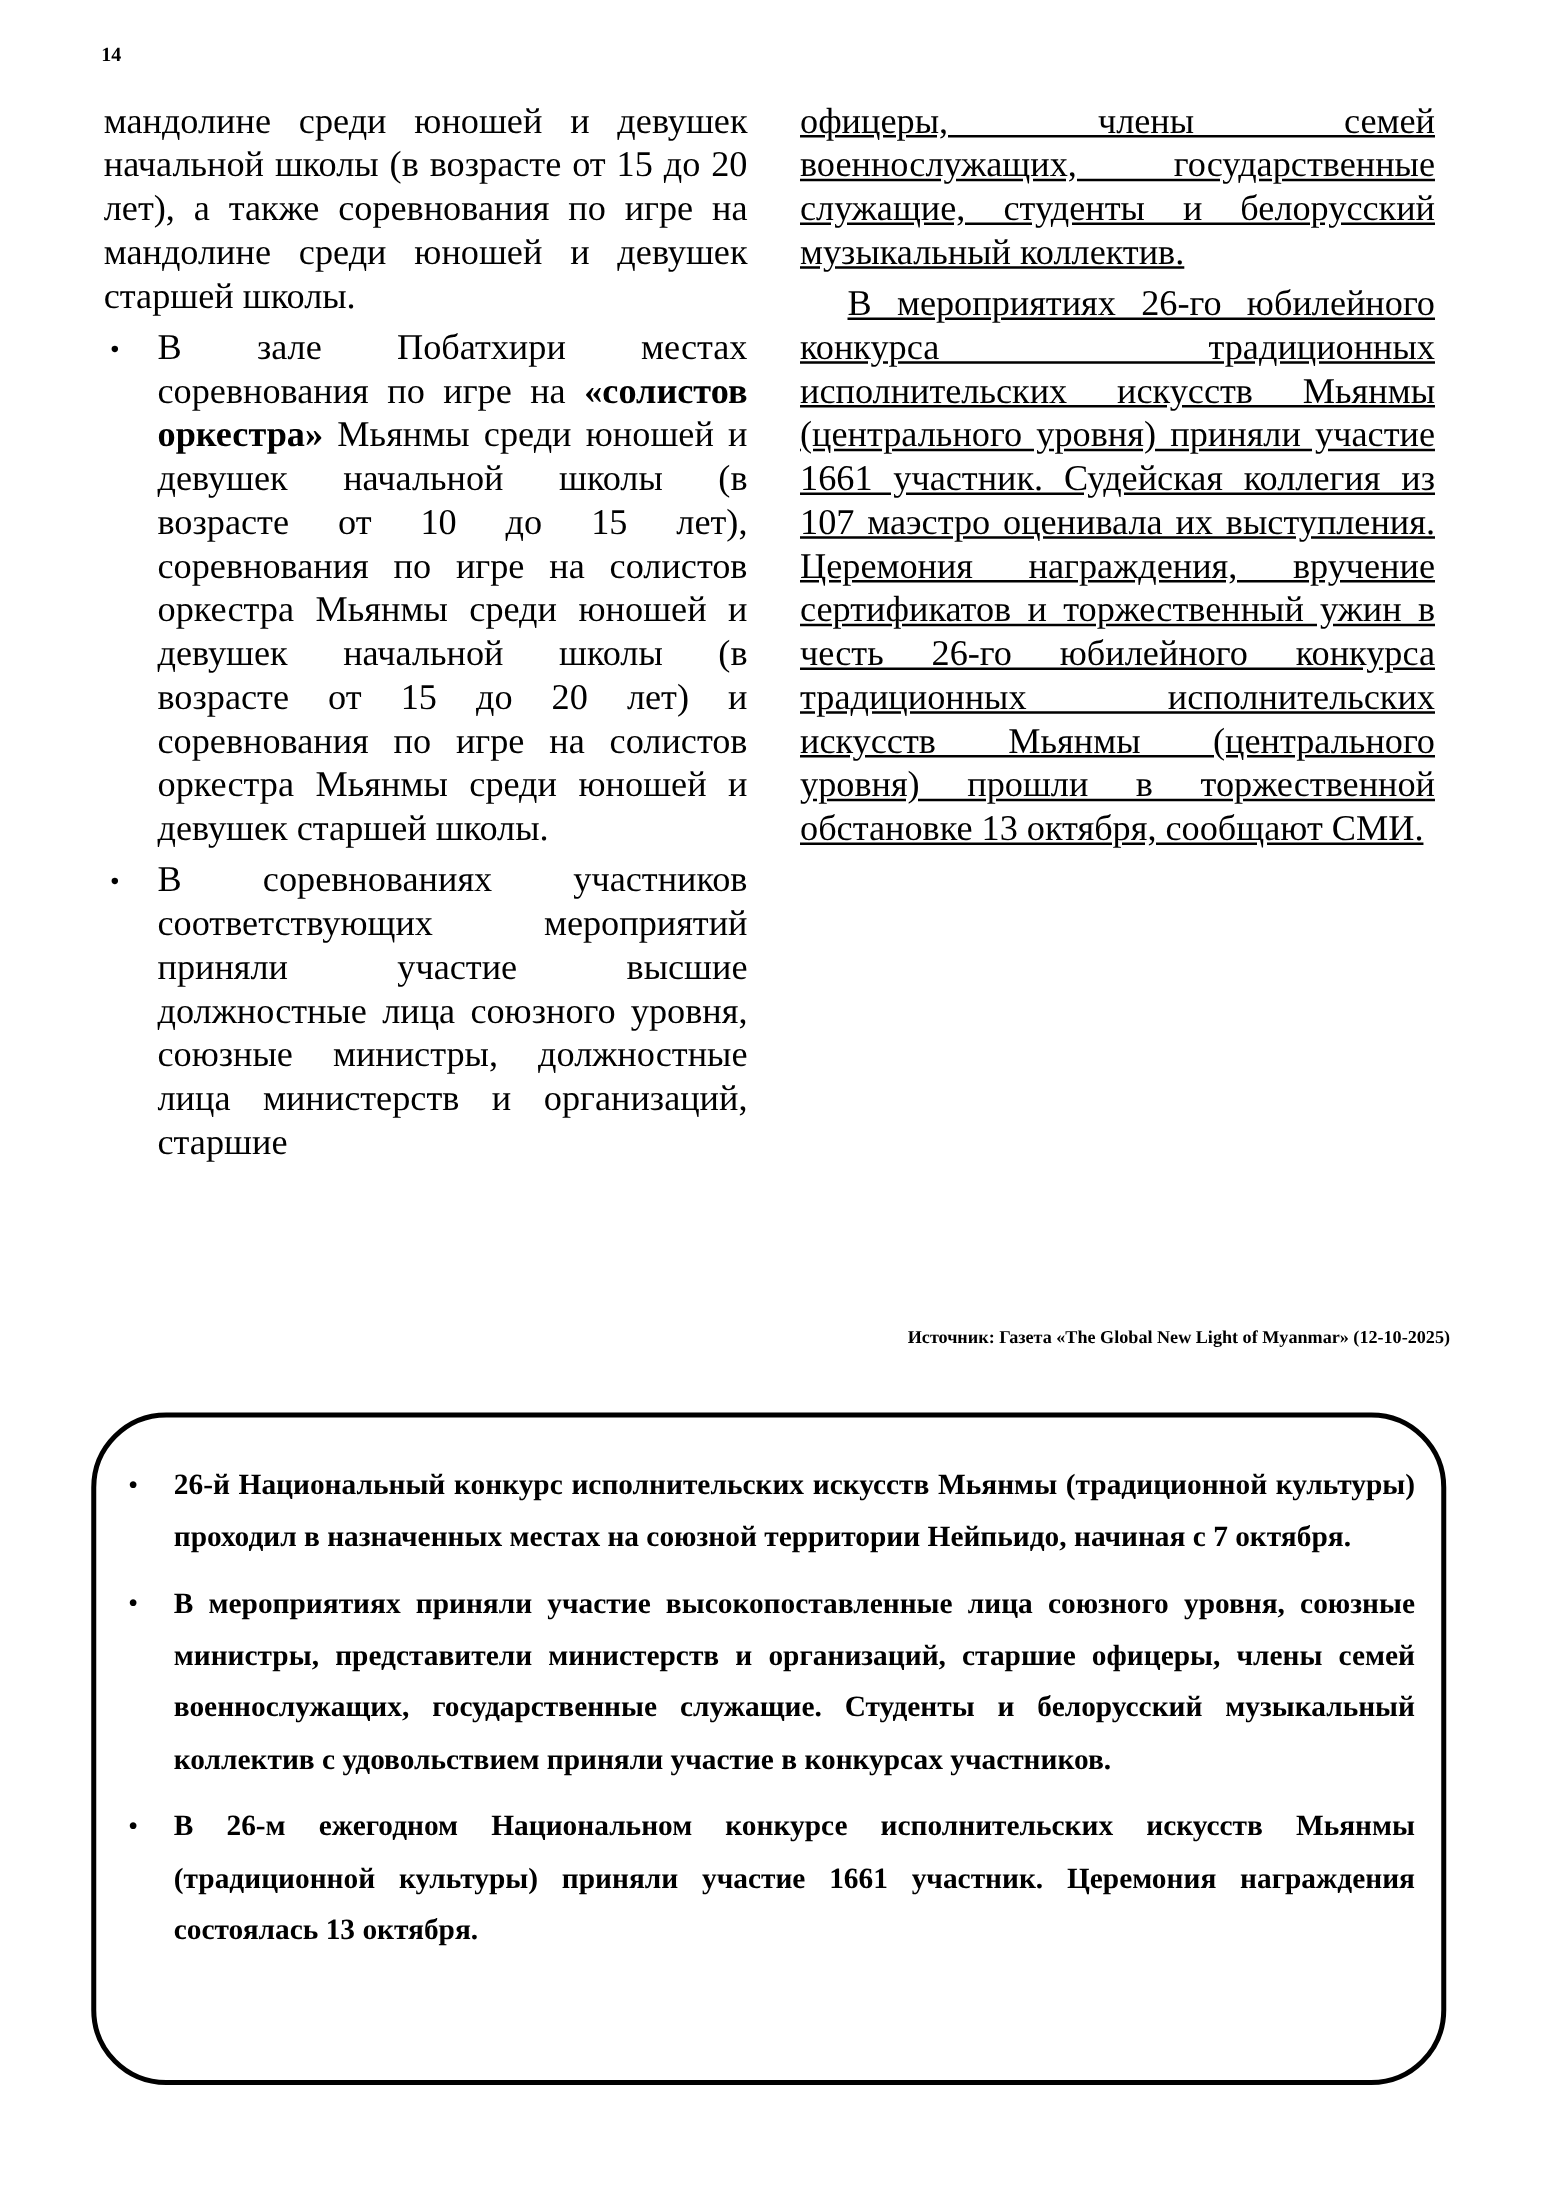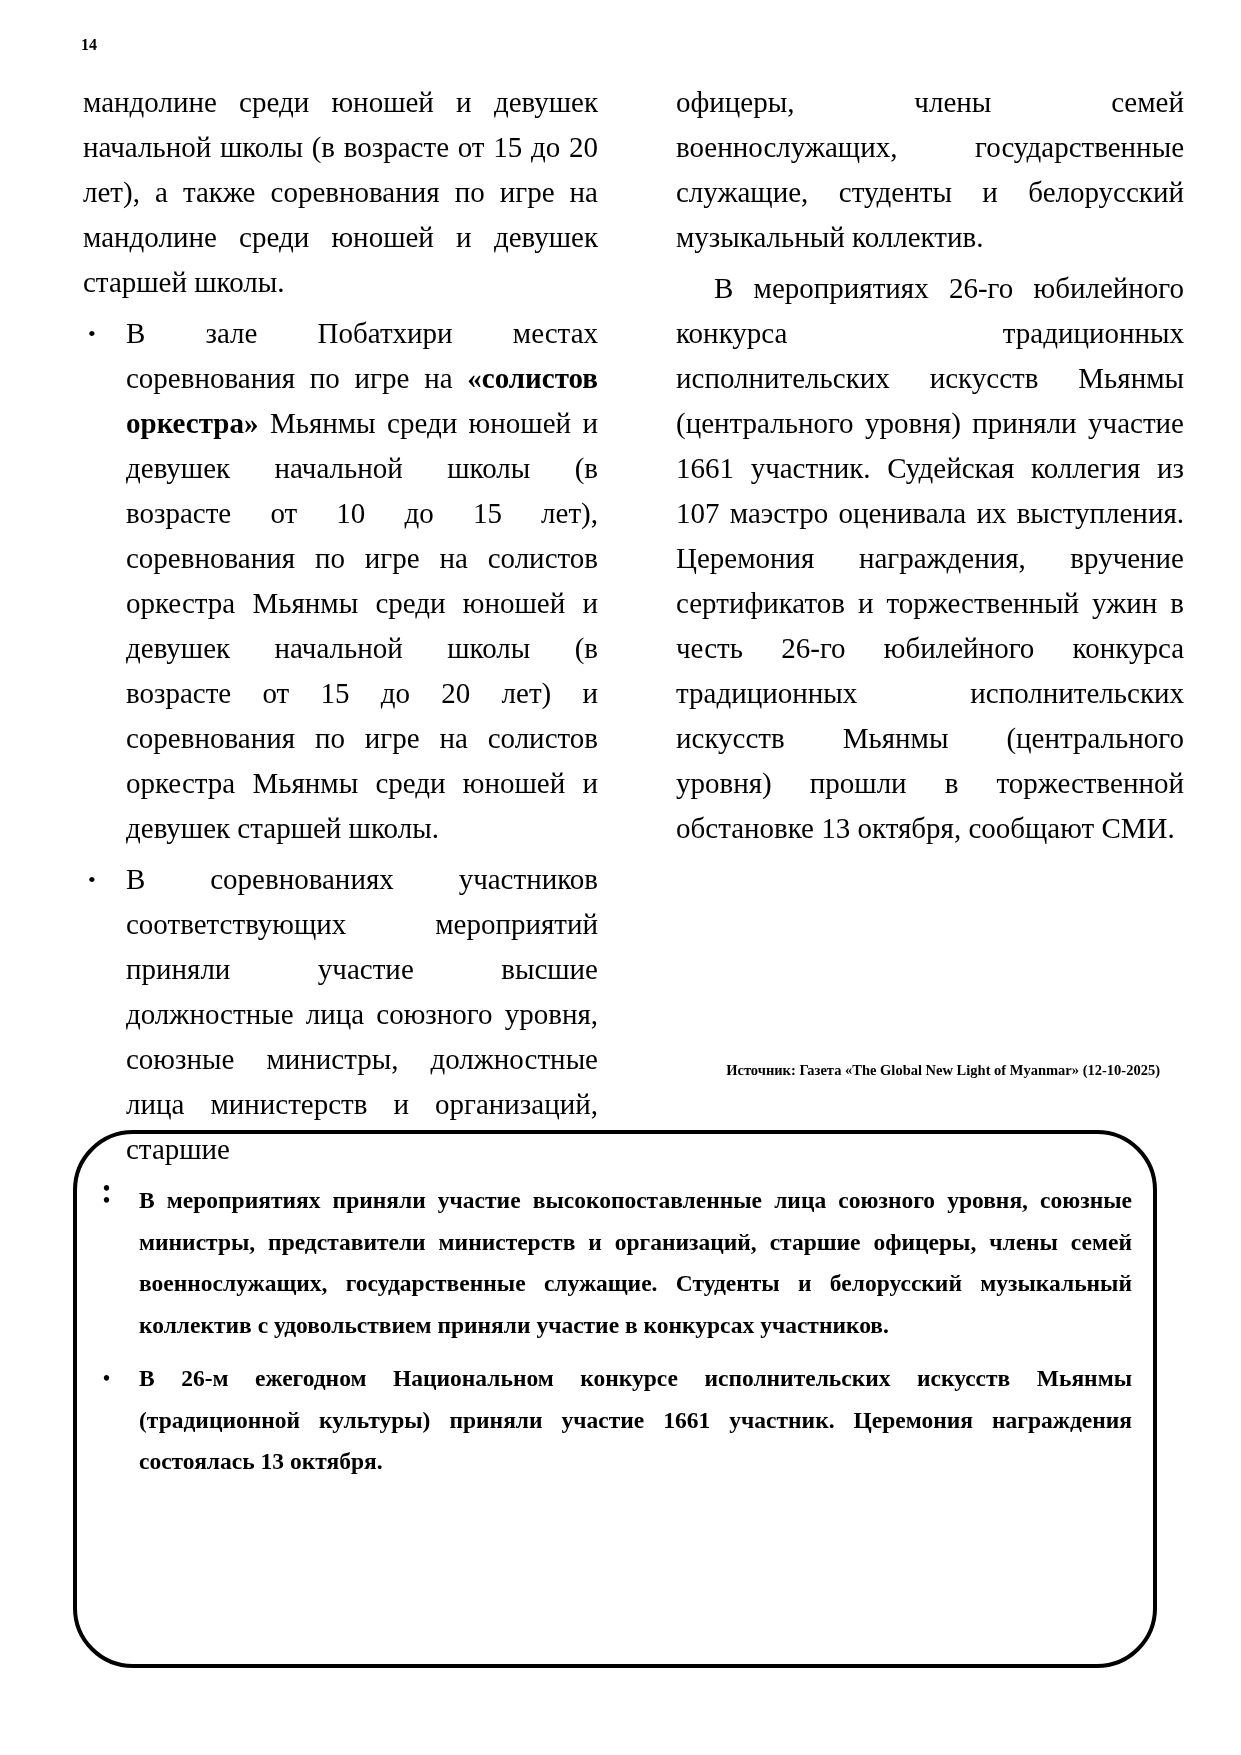--- a/index.html
+++ b/index.html
@@ -1,20 +1,20 @@
 <!DOCTYPE html>
 <html><head>
   <meta charset="utf-8">
   <style>
     html, body { margin: 0; padding: 0; background: #ffffff; }
     body { width: 1241px; height: 1755px; position: relative; overflow: hidden; color: #000; font-family: "Liberation Serif", "DejaVu Serif", serif; }
     .page-number { position: absolute; left: 81px; top: 36px; font-size: 16px; font-weight: bold; }
-    .col { position: absolute; font-size: 29px; line-height: 45px; text-align: justify; }
+    .col { position: absolute; font-size: 29px; line-height: 35px; text-align: justify; }
     .col-left { left: 83px; top: 80px; width: 515px; }
-    .col-right { left: 676px; top: 80px; width: 508px; }
+    .col-right { left: 640px; top: 80px; width: 508px; text-decoration: underline; }
     .col p, .col ul { margin: 0; padding: 0; }
     .indent-block { padding-left: 43px; }
     ul.bullets { list-style: none; }
     ul.bullets li { position: relative; padding-left: 43px; margin-top: 6px; }
     ul.bullets li .bullet { position: absolute; left: 5px; top: 0; font-size: 22px; }
     .right-cont { padding-left: 38px; }
     .right-para { text-indent: 38px; margin-top: 6px !important; }
     .source { position: absolute; left: 660px; top: 1062px; width: 500px; font-size: 14.5px; font-weight: bold; text-align: right; white-space: nowrap; }
     .summary-box { position: absolute; left: 73px; top: 1130px; width: 1084px; height: 538px; border: 4px solid #000; border-radius: 60px; box-sizing: border-box; }
     .summary-box ul { list-style: none; margin: 0; padding: 0; position: absolute; left: 62px; top: 34px; width: 993px; }
@@ -44,20 +44,21 @@
   <p class="right-cont">офицеры, члены семей военнослужащих, государственные служащие, студенты и белорусский музыкальный коллектив.</p>
   <p class="right-para">В мероприятиях 26-го юбилейного конкурса традиционных исполнительских искусств Мьянмы (центрального уровня) приняли участие 1661 участник. Судейская коллегия из 107 маэстро оценивала их выступления. Церемония награждения, вручение сертификатов и торжественный ужин в честь 26-го юбилейного конкурса традиционных исполнительских искусств Мьянмы (центрального уровня) прошли в торжественной обстановке 13 октября, сообщают СМИ.</p>
 </div>
 
 <div class="source">Источник: Газета «The Global New Light of Myanmar» (12-10-2025)</div>
 
 <div class="summary-box">
   <ul>
     <li>
       <span class="bullet">•</span>
+      <span>26-й Национальный конкурс исполнительских искусств Мьянмы (традиционной культуры) проходил в назначенных местах на союзной территории Нейпьидо, начиная с 7 октября.</span>
     </li>
     <li>
       <span class="bullet">•</span>
       <span>В мероприятиях приняли участие высокопоставленные лица союзного уровня, союзные министры, представители министерств и организаций, старшие офицеры, члены семей военнослужащих, государственные служащие. Студенты и белорусский музыкальный коллектив с удовольствием приняли участие в конкурсах участников.</span>
     </li>
     <li>
       <span class="bullet">•</span>
       <span>В 26-м ежегодном Национальном конкурсе исполнительских искусств Мьянмы (традиционной культуры) приняли участие 1661 участник. Церемония награждения состоялась 13 октября.</span>
     </li>
   </ul>

